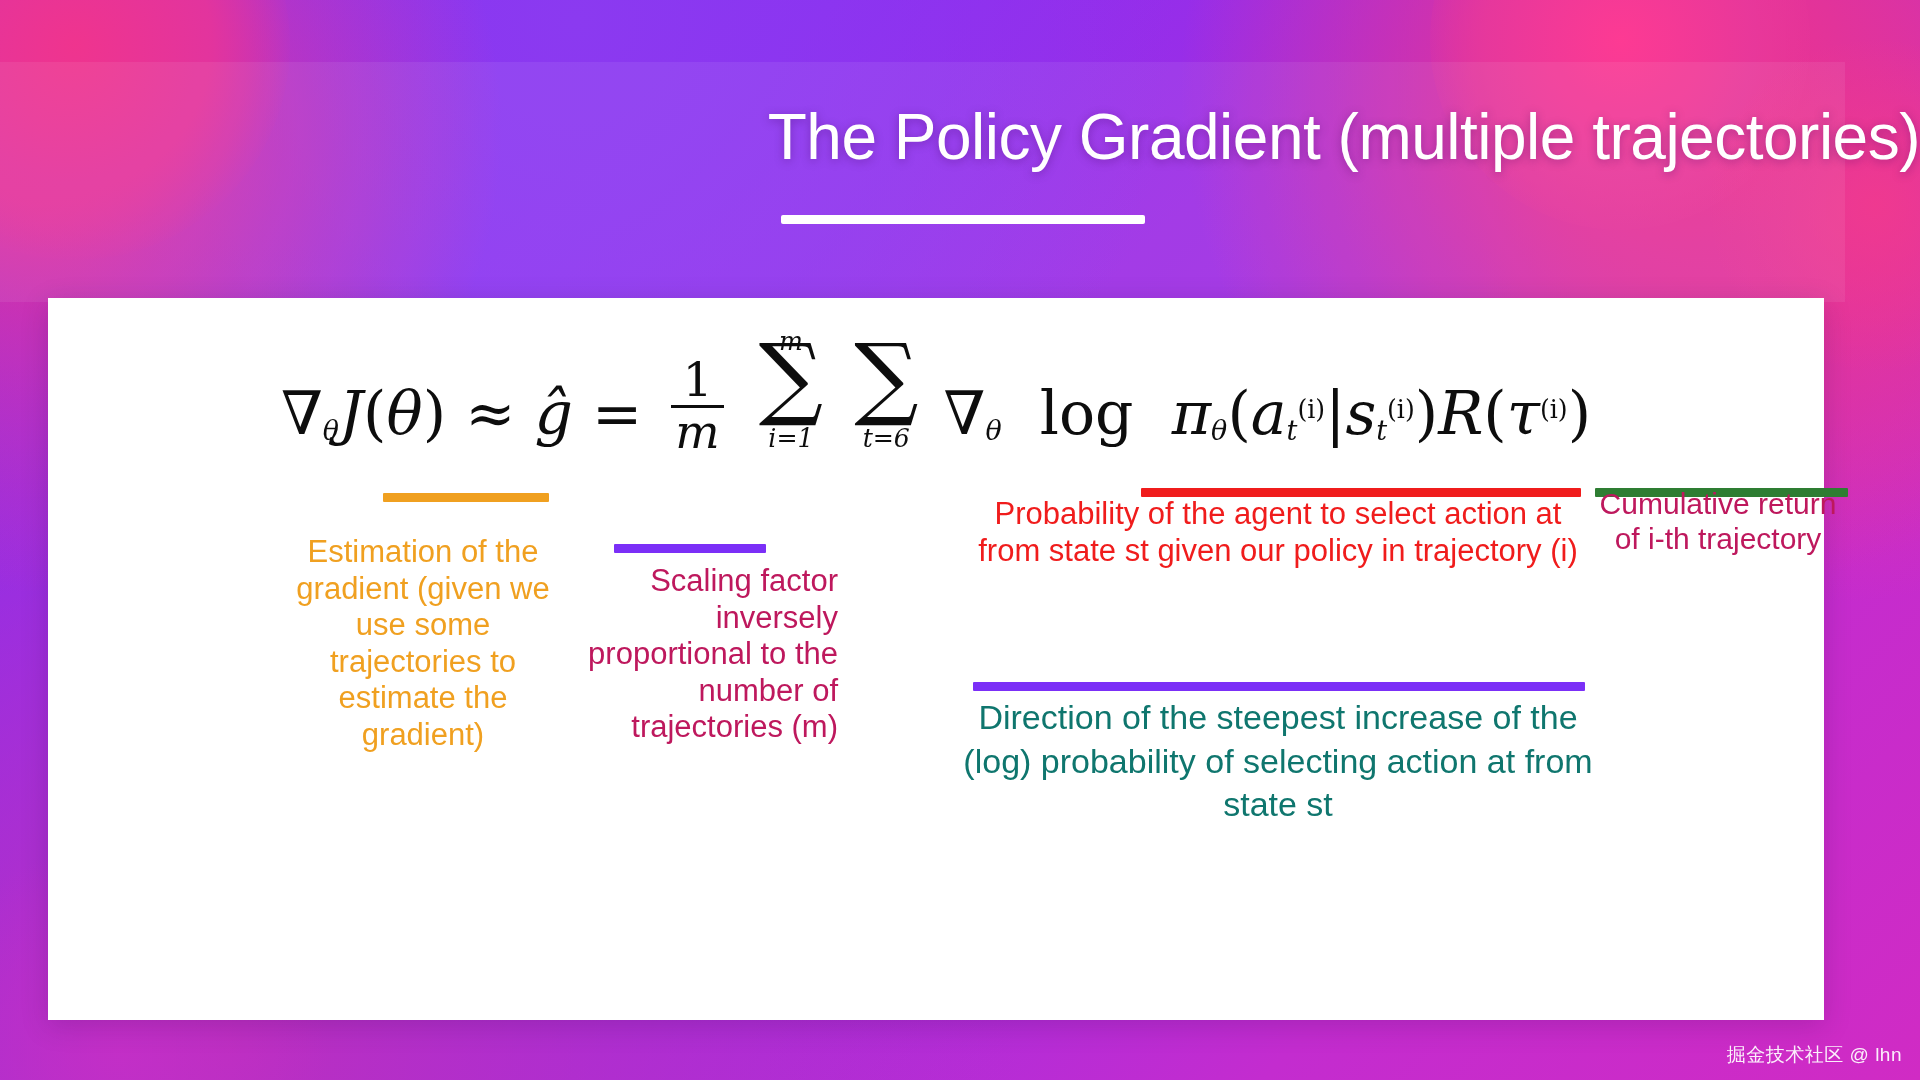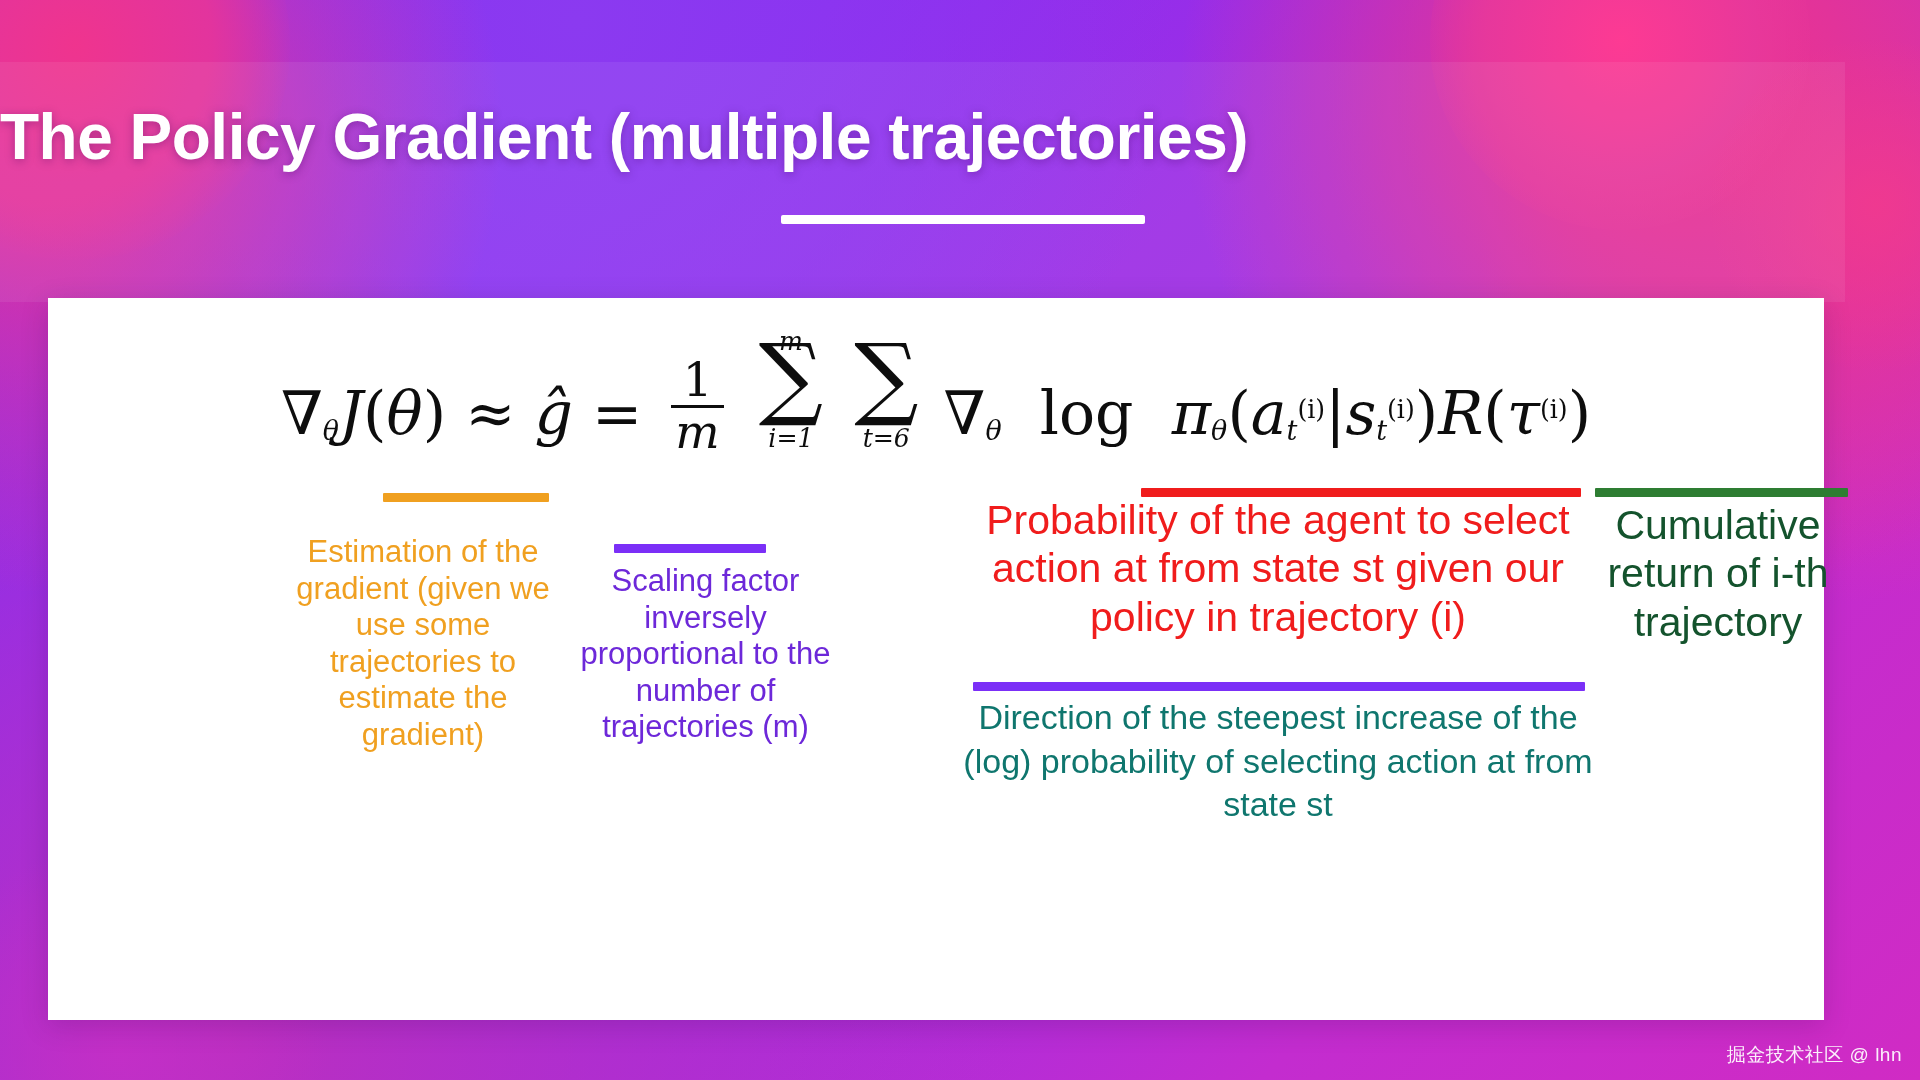--- a/index.html
+++ b/index.html
@@ -64,24 +64,24 @@
     width: 1845px;
     height: 240px;
     background: rgba(255,255,255,0.07);
   }
 
   .slide-title {
     position: absolute;
     left: 0;
     top: 100px;
     width: 1920px;
-    text-align: left;
+    text-align: right;
     color: #ffffff;
     font-size: 64px;
-    font-weight: bold;
+    font-weight: normal;
     letter-spacing: -0.5px;
     text-shadow: 0 2px 10px rgba(60,0,90,0.35);
   }
 
   .title-underline {
     position: absolute;
     left: 781px;
     top: 215px;
     width: 364px;
     height: 9px;
@@ -156,29 +156,29 @@
     position: absolute;
     text-align: center;
     line-height: 1.18;
   }
   .ann-orange {
     left: 240px; top: 212px; width: 270px;
     color: #f0a020; font-size: 31px; margin-top: 24px;
   }
   .ann-violet1 {
     left: 525px; top: 265px; width: 265px;
-    color: #6d28d9; font-size: 31px;
+    color: #be185d; font-size: 31px; text-align: right;
   }
   .ann-red {
     left: 925px; top: 198px; width: 610px;
-    color: #f01c1c; font-size: 41px;
+    color: #f01c1c; font-size: 31px;
   }
   .ann-green {
-    left: 1540px; top: 203px; width: 260px;
-    color: #14532d; font-size: 41px;
+    left: 1540px; top: 188px; width: 260px;
+    color: #be185d; font-size: 30px;
   }
   .ann-violet2 {
     left: 905px; top: 398px; width: 650px;
     color: #0f766e; font-size: 34px;
     line-height: 1.28;
   }
 
   .watermark {
     position: absolute;
     right: 18px;

